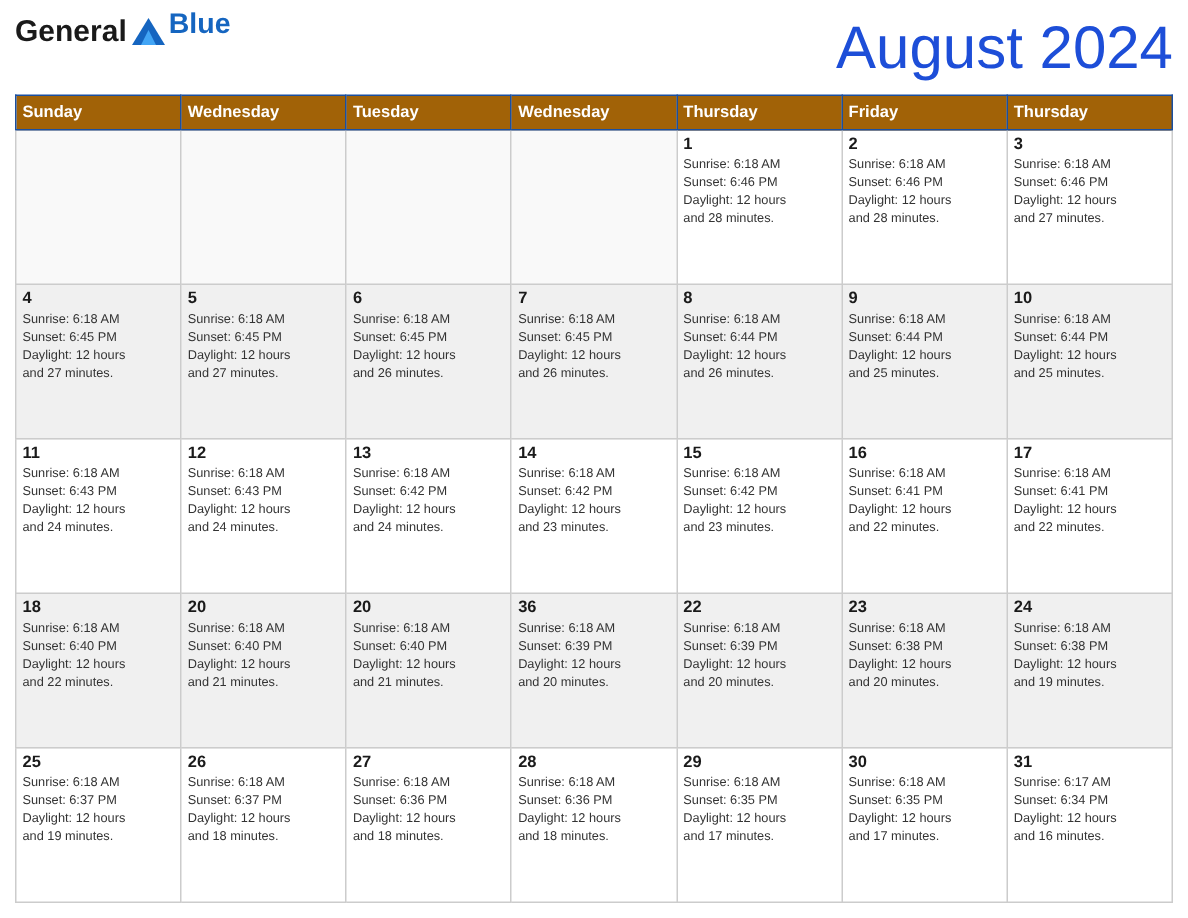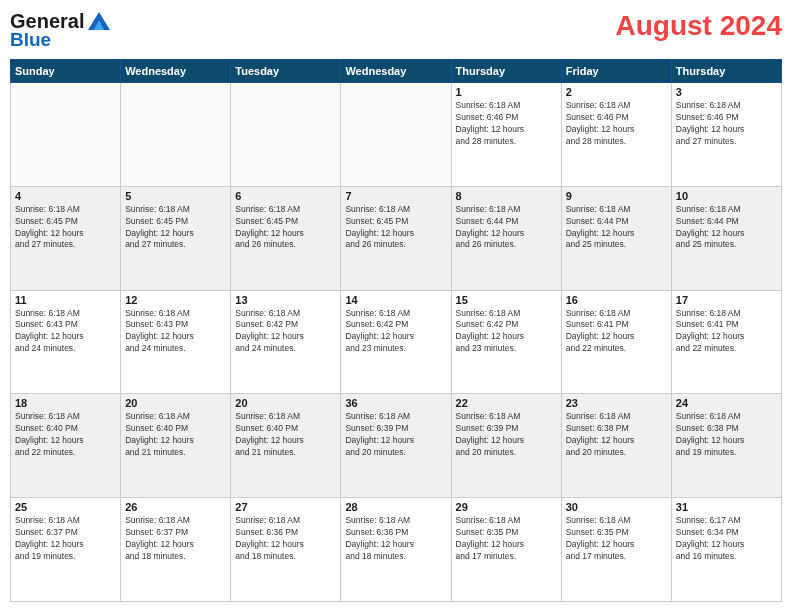--- a/index.html
+++ b/index.html
@@ -24,37 +24,37 @@
       margin-bottom: 8px;
     }
     .logo {
       display: flex;
       align-items: center;
     }
     .title-block {
       text-align: right;
     }
     .month-year {
-      font-size: 28px;
-      color: #ef4444;
-      font-weight: bold;
+      font-size: 40px;
+      color: #1d4ed8;
+      font-weight: normal;
     }
     .location {
       font-size: 16px;
       color: #444;
     }
     .calendar {
       flex: 1;
       border: 1px solid #ccc;
       border-collapse: collapse;
       width: 100%;
       table-layout: fixed;
     }
     .calendar th {
-      background-color: #0c4a6e;
+      background-color: #a16207;
       color: #fff;
       font-size: 11px;
       font-weight: bold;
       padding: 5px 4px;
       text-align: left;
       border: 1px solid #1a4fa0;
     }
     .calendar td {
       border: 1px solid #ccc;
       vertical-align: top;
@@ -81,21 +81,21 @@
       color: #333;
       line-height: 1.4;
     }
   </style>
 </head>
 <body>
 
 <div class="page">
   <div class="header">
     <div class="logo">
-      <div style="display:flex;flex-direction:column;align-items:flex-start">
+      <div style="display:flex;align-items:flex-start">
         <div style="display:flex;align-items:center">
           <span style="font-size:20px;font-weight:bold;color:#1a1a1a;">General</span>
           <svg width="26" height="22" viewBox="0 0 26 22" style="margin-left:2px;margin-top:-2px;">
             <polygon points="2,20 13,2 24,20" fill="#1565c0"></polygon>
             <polygon points="8,20 13,10 18,20" fill="#42a5f5"></polygon>
           </svg>
         </div>
         <span style="font-size:19px;font-weight:bold;color:#1565c0;margin-top:-4px;">Blue</span>
       </div>
     </div>

